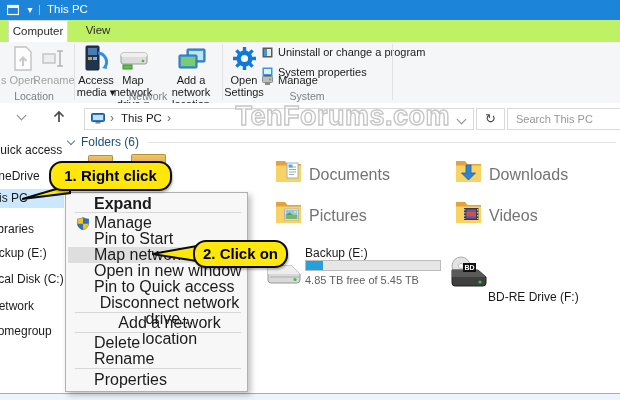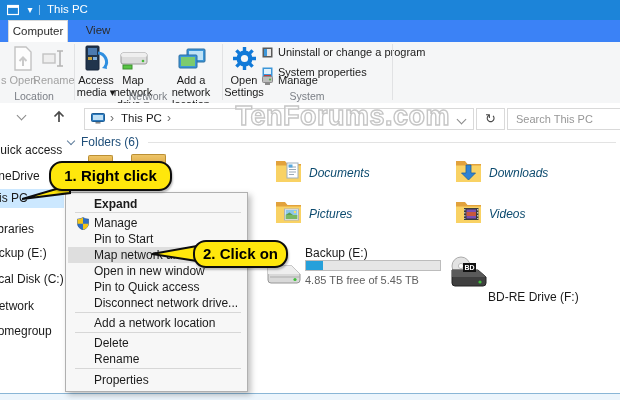--- a/index.html
+++ b/index.html
@@ -5,21 +5,21 @@
   html,body{margin:0;padding:0;background:#cfcfcf;}
   .window{position:relative;width:620px;height:400px;background:#ffffff;overflow:hidden;
           font-family:"Liberation Sans",sans-serif;-webkit-font-smoothing:antialiased;}
   
   .titlebar{position:absolute;left:0;top:0;width:620px;height:20px;background:#1c84d9;color:#fff;}
   .tb-icon{position:absolute;left:7px;top:4px;width:12px;height:12px;}
   .tb-qat{position:absolute;left:24px;top:3px;width:12px;height:14px;color:#fff;font-size:10px;line-height:14px;text-align:center;}
   .tb-sep{position:absolute;left:38px;top:3px;color:rgba(255,255,255,.6);font-size:11px;}
   .tb-title{position:absolute;left:47px;top:3px;font-size:11.5px;color:#fff;}
   
-  .tabrow{position:absolute;left:0;top:20px;width:620px;height:22px;background:#3b82f6;}
+  .tabrow{position:absolute;left:0;top:20px;width:620px;height:22px;background:#bef264;}
   .tab{position:absolute;top:0;height:21px;line-height:21px;font-size:11.5px;color:#2b2b2b;text-align:center;}
   .tab.active{left:8px;width:58px;background:#fff;border:1px solid #d8d9da;border-bottom:none;}
   .tab.plain{left:78px;width:40px;}
   
   .ribbon{position:absolute;left:0;top:42px;width:620px;height:61px;background:#f5f6f7;border-bottom:1px solid #d5d6d7;}
   .rsep{position:absolute;top:2px;width:1px;height:56px;background:#e1e2e4;}
   .rgrouplabel{position:absolute;top:48px;font-size:10.5px;color:#7b7f86;text-align:center;}
   .rlabel{position:absolute;font-size:11px;color:#1a1a1a;text-align:center;line-height:12px;}
   .rlabel.dis{color:#a2a2a2;}
   .rfrag{position:absolute;left:1px;top:32px;font-size:11px;color:#a2a2a2;}
@@ -45,30 +45,30 @@
              color:rgba(255,255,255,0.45);-webkit-text-stroke:1.4px #c6c6c6;letter-spacing:.5px;z-index:5;pointer-events:none;}
   
   .sidebar{position:absolute;left:0;top:132px;width:64px;height:262px;background:#fff;}
   .si{position:absolute;height:19px;line-height:19px;font-size:12px;color:#1a1a1a;white-space:nowrap;}
   .si-sel{position:absolute;left:0;top:57px;width:64px;height:19px;background:#cce8ff;}
   
   .content{position:absolute;left:64px;top:132px;width:556px;height:261px;background:#fff;}
   .fhdr{position:absolute;left:4px;top:3px;font-size:12px;color:#1e4e79;}
   .fhdr .hchev{display:inline-block;width:5px;height:5px;border-right:1.4px solid #5f7d9c;border-bottom:1.4px solid #5f7d9c;transform:rotate(45deg);vertical-align:2px;margin-right:7px;}
   .fhdr-line{position:absolute;left:84px;top:10px;width:468px;height:1px;background:#e3e3e3;}
-  .tile-label{position:absolute;font-size:12px;color:#0c4a6e;font-style:italic;}
+  .tile-label{position:absolute;font-size:16px;color:#737373;}
   .frag-folder{position:absolute;background:linear-gradient(#edc468,#dda63f);border:1px solid #bb8f33;border-bottom:none;border-radius:2px 2px 0 0;}
   .drivename{position:absolute;font-size:12px;color:#1a1a1a;}
   .drivebar{position:absolute;width:134px;height:9px;border:1px solid #bcbcbc;background:#e6e6e6;}
   .drivebar .fill{height:9px;width:17px;background:#26a0da;}
   .drivefree{position:absolute;font-size:11px;color:#5f5f5f;}
   
   .cmenu{position:absolute;left:65px;top:192px;width:181px;height:198px;background:#f7f7f7;border:1px solid #b0b0b0;
          box-shadow:3px 3px 6px rgba(0,0,0,.25);z-index:10;}
-  .mi{position:absolute;left:2px;width:177px;height:16px;line-height:16px;font-size:12px;color:#1b1b1b;text-align:center;}
+  .mi{position:absolute;left:2px;width:177px;height:16px;line-height:16px;font-size:16px;color:#1b1b1b;text-align:center;}
   .mi span.lbl{position:absolute;left:26px;top:0;}
   .mi.hl{background:#dedede;}
   .mi.bold span.lbl{font-weight:bold;}
   .mi .mic{position:absolute;left:9px;top:2px;}
   .msep{position:absolute;left:9px;width:166px;height:1px;background:#d7d7d7;}
   
   .callout{position:absolute;background:#ffe70c;border:2.5px solid #0d0d0d;border-radius:13px;z-index:21;
            font-weight:bold;color:#000;text-align:center;font-size:15px;box-shadow:1px 2px 2px rgba(0,0,0,.25);}
   .ctail{position:absolute;z-index:20;}
   

